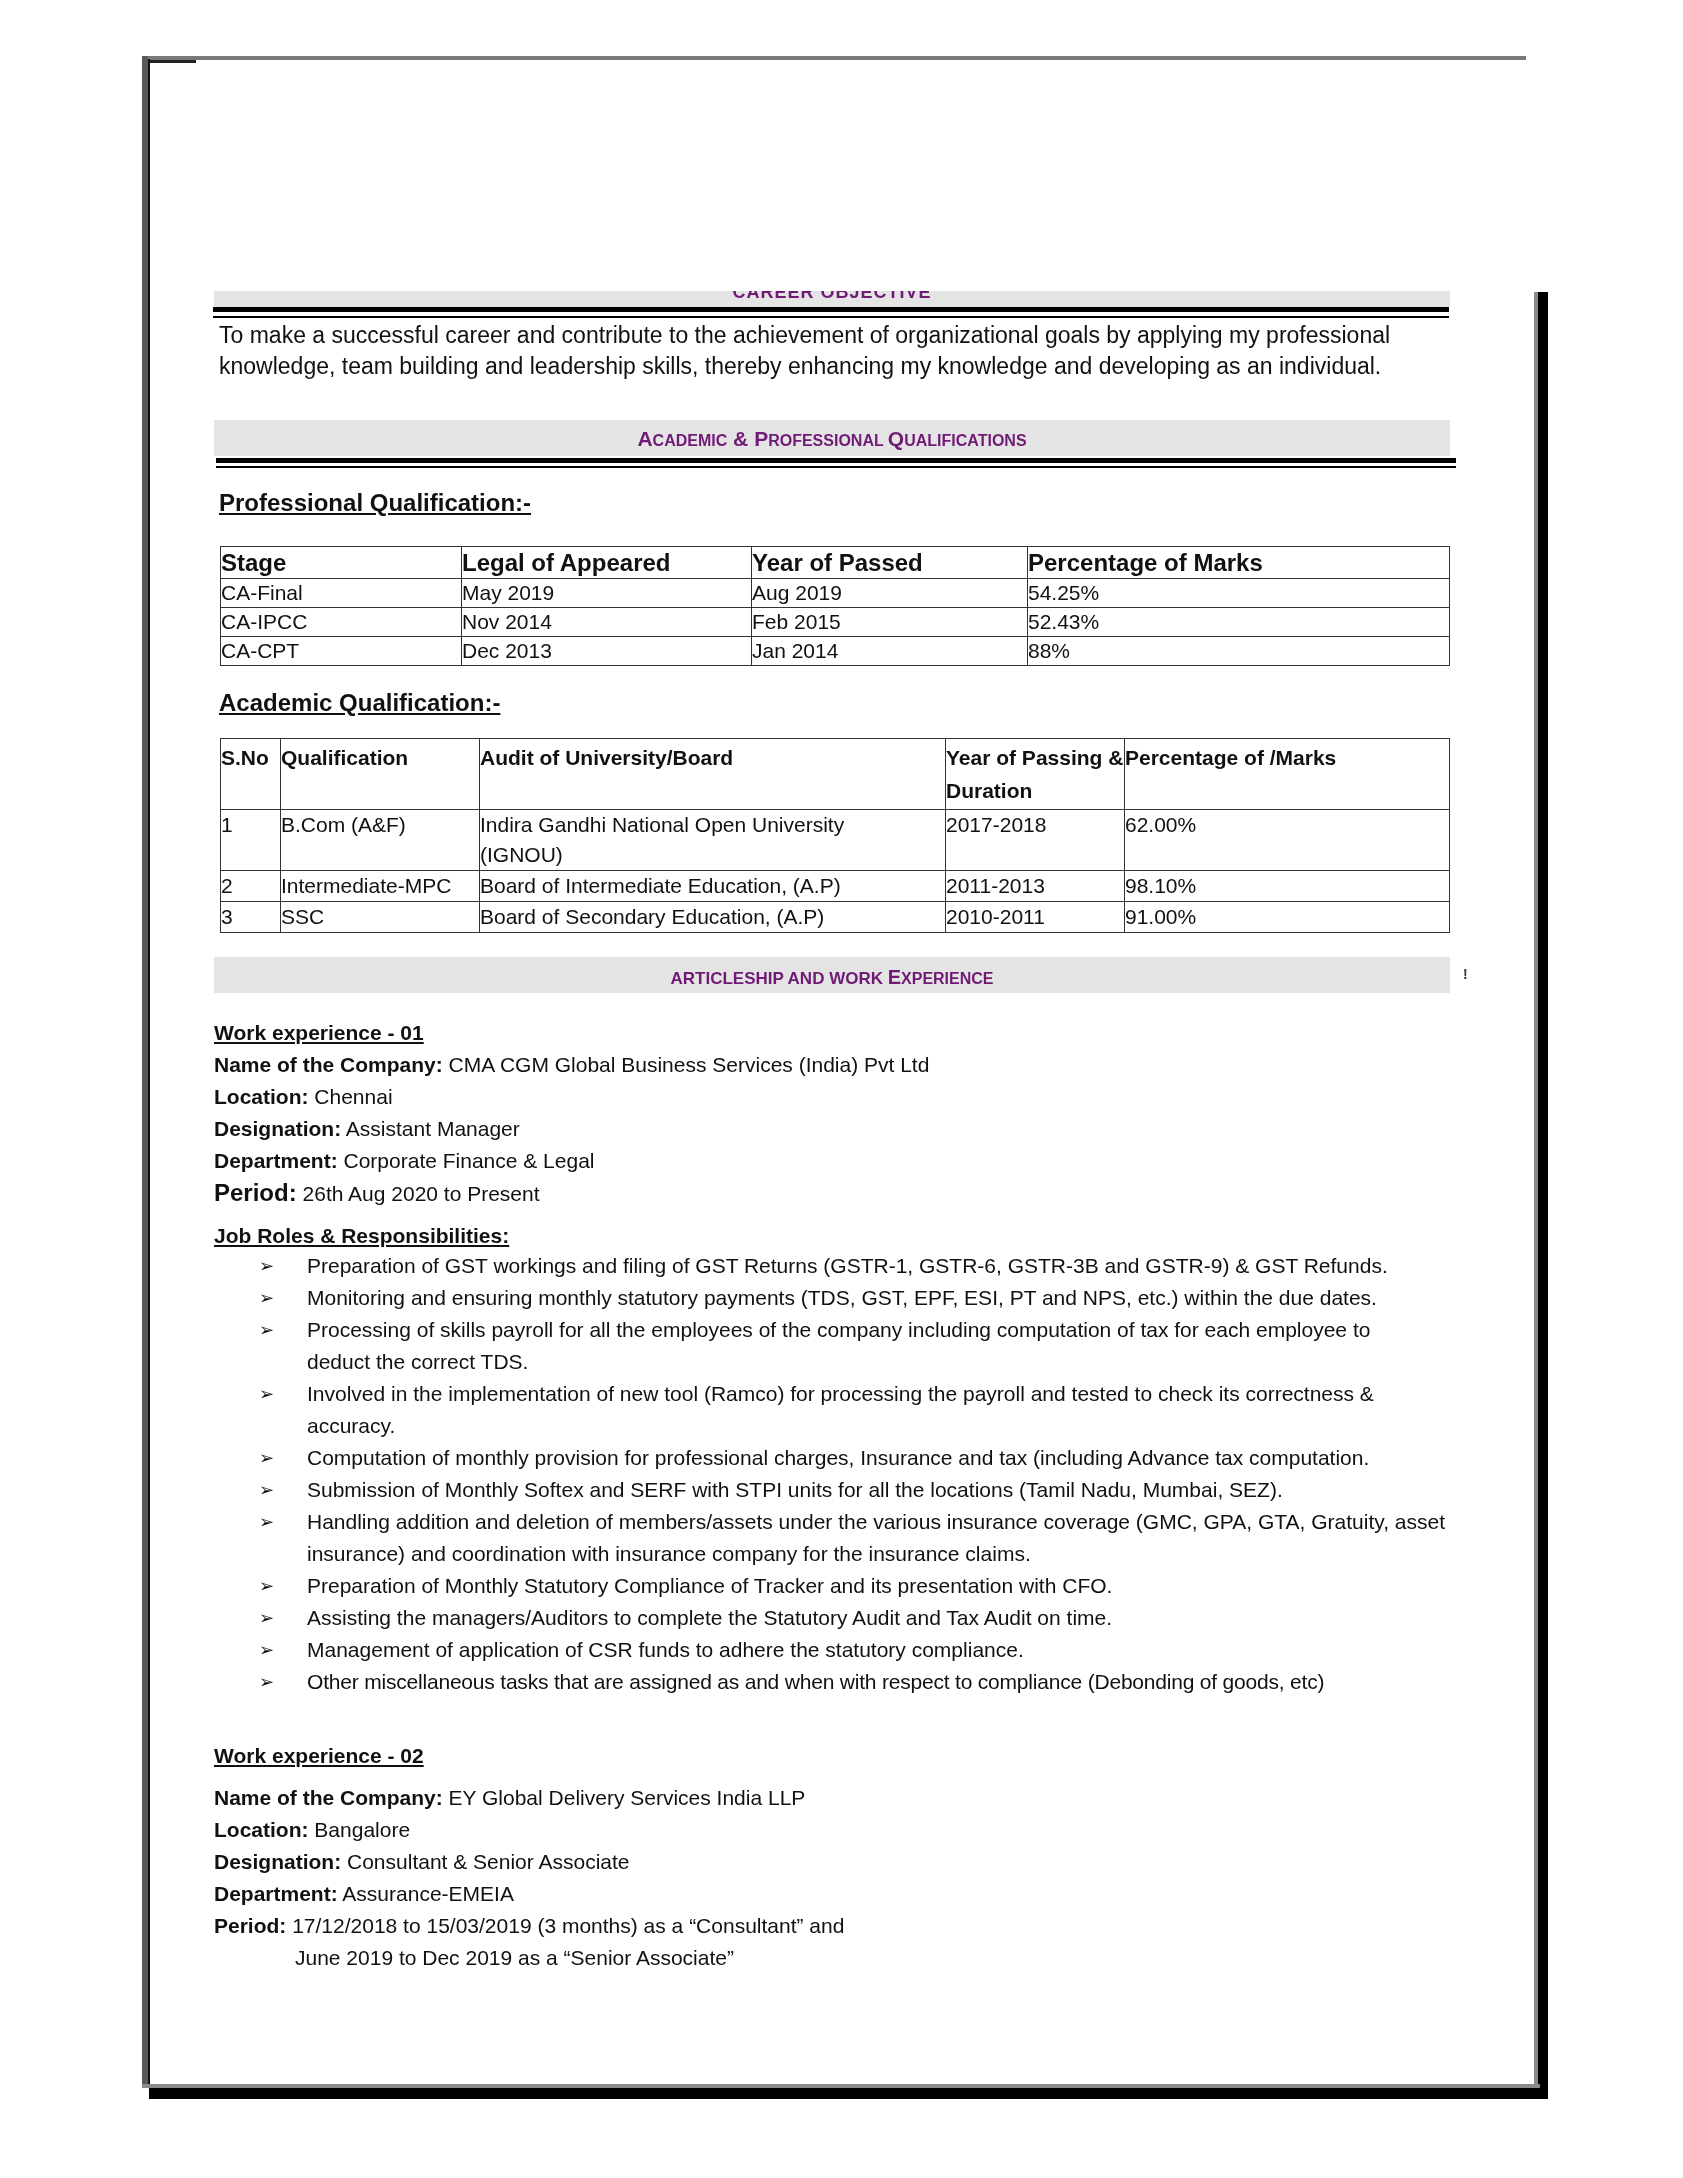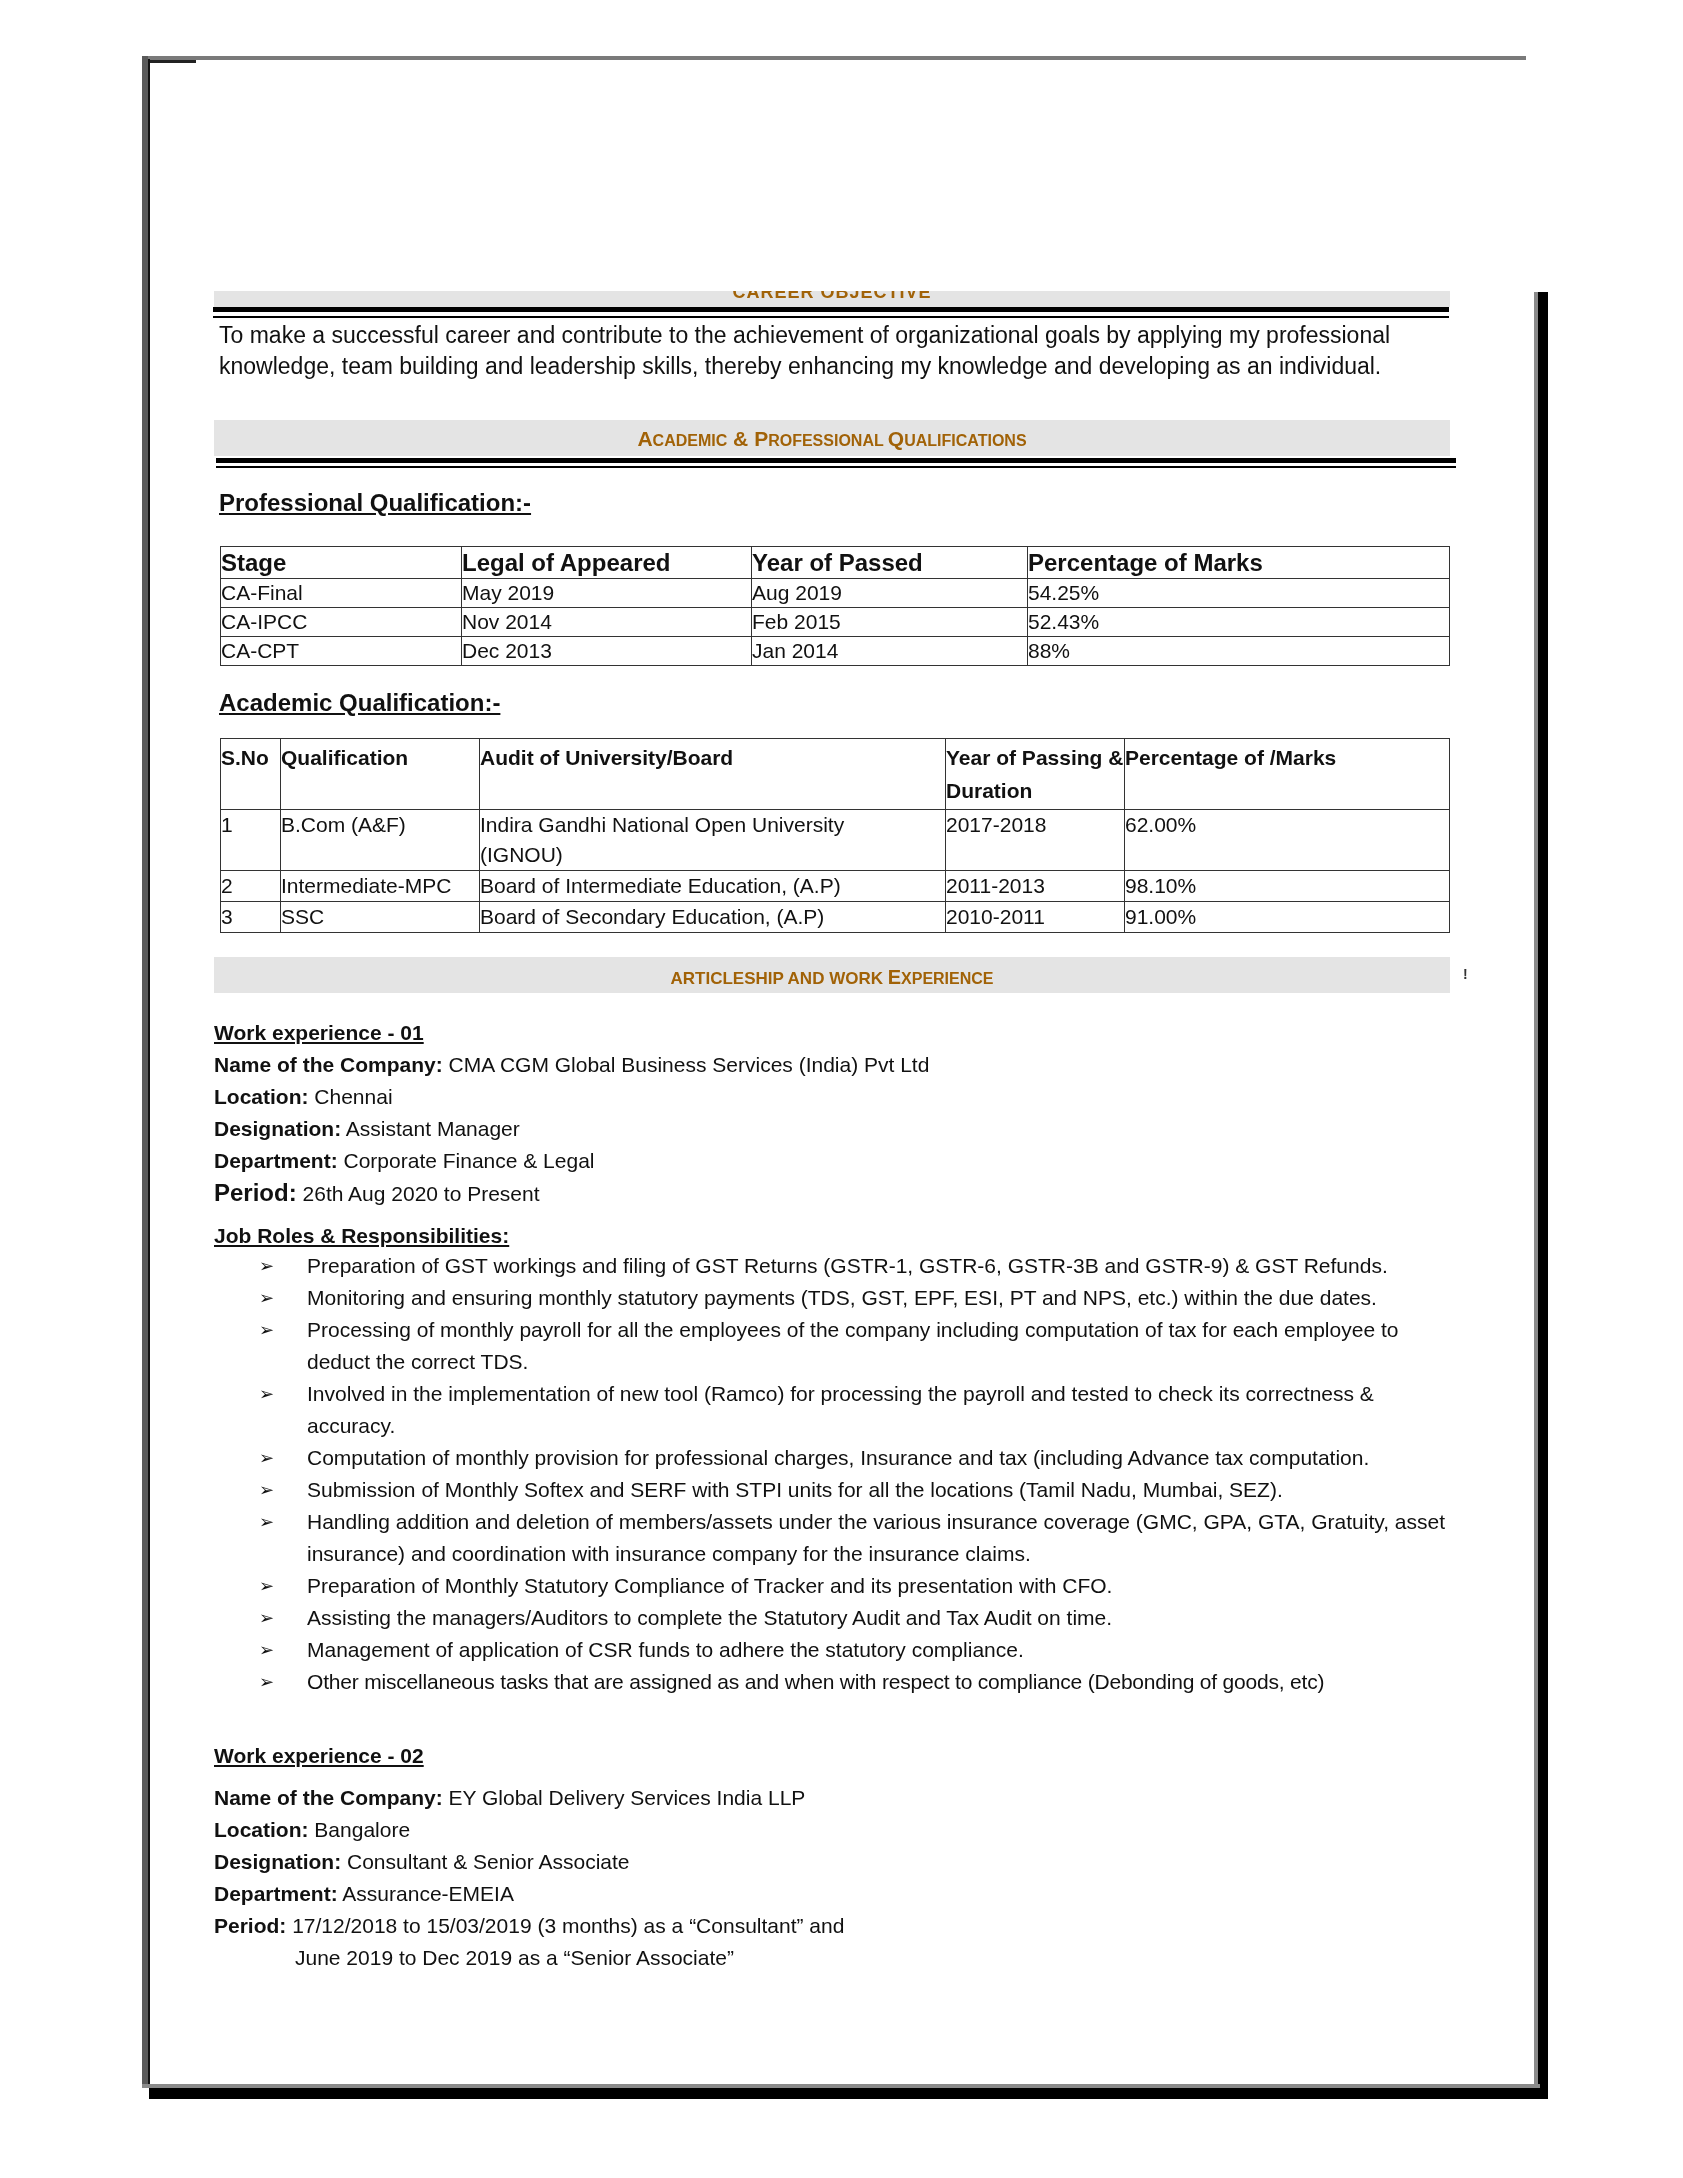--- a/index.html
+++ b/index.html
@@ -10,21 +10,21 @@
   .frame-top { left:142px; top:56px; width:1384px; height:4px; background:#7a7a7a; }
   .frame-top-dark { left:145px; top:60px; width:51px; height:3px; background:#222; }
   .frame-left { left:142px; top:56px; width:6px; height:2032px; background:#5a5a5a; }
   .frame-left-inner { left:148px; top:59px; width:2px; height:2029px; background:#111; }
   .frame-right-gray { left:1534px; top:292px; width:4px; height:1794px; background:#8a8a8a; }
   .frame-right-black { left:1538px; top:292px; width:10px; height:1807px; background:#000; }
   .frame-bottom-gray { left:142px; top:2084px; width:1398px; height:4px; background:#8a8a8a; }
   .frame-bottom-black { left:149px; top:2088px; width:1398px; height:11px; background:#000; }
 
   .banner { position:absolute; left:214px; width:1236px; background:#e4e4e4; text-align:center;
-            font-weight:bold; color:#a16207; font-size:19px; font-family:"Liberation Sans", sans-serif; }
+            font-weight:bold; color:#701a75; font-size:19px; font-family:"Liberation Sans", sans-serif; }
   .banner .sc-big { font-size:21px; }
   .rule-thick { position:absolute; height:5px; background:#000; }
   .rule-thin { position:absolute; height:2px; background:#000; }
 
   .objective { position:absolute; left:219px; top:320px; width:1238px; font-size:23px; line-height:31px; }
   .subhead { position:absolute; left:219px; font-size:24px; font-weight:bold; text-decoration:underline;text-align:center; }
 
   table { position:absolute; border-collapse:collapse; font-size:21px; }
   td, th { border:1.5px solid #333; text-align:left; vertical-align:top; padding:0 0; font-weight:normal; }
   .t1 { left:220px; top:546px; width:1230px; }
@@ -157,21 +157,21 @@
   <div class="bullet">
       <span class="arrow">➢</span>
       <span>Preparation of GST workings and filing of GST Returns (GSTR-1, GSTR-6, GSTR-3B and GSTR-9) &amp; GST Refunds.</span>
     </div>
   <div class="bullet">
       <span class="arrow">➢</span>
       <span>Monitoring and ensuring monthly statutory payments (TDS, GST, EPF, ESI, PT and NPS, etc.) within the due dates.</span>
     </div>
   <div class="bullet">
       <span class="arrow">➢</span>
-      <span style="max-width:1129px">Processing of monthly payroll for all the employees of the company including computation of tax for each employee to deduct the correct TDS.</span>
+      <span style="max-width:1129px">Processing of skills payroll for all the employees of the company including computation of tax for each employee to deduct the correct TDS.</span>
     </div>
   <div class="bullet">
       <span class="arrow">➢</span>
       <span style="max-width:1099px">Involved in the implementation of new tool (Ramco) for processing the payroll and tested to check its correctness &amp; accuracy.</span>
     </div>
   <div class="bullet">
       <span class="arrow">➢</span>
       <span style="max-width:1099px">Computation of monthly provision for professional charges, Insurance and tax (including Advance tax computation.</span>
     </div>
   <div class="bullet">

